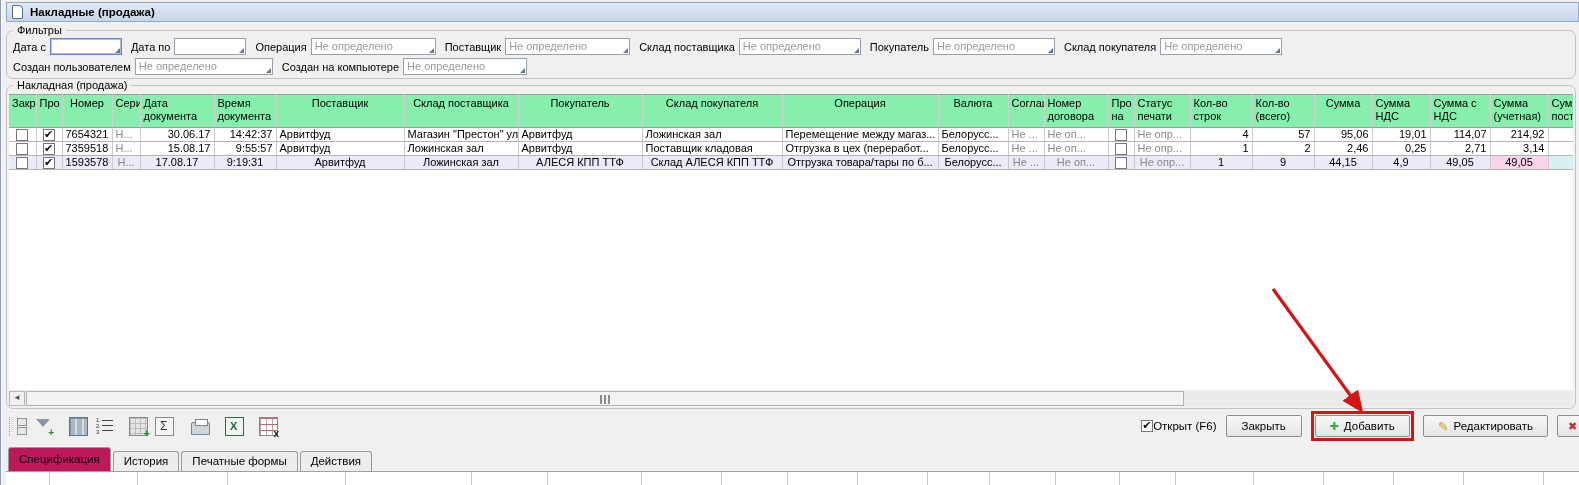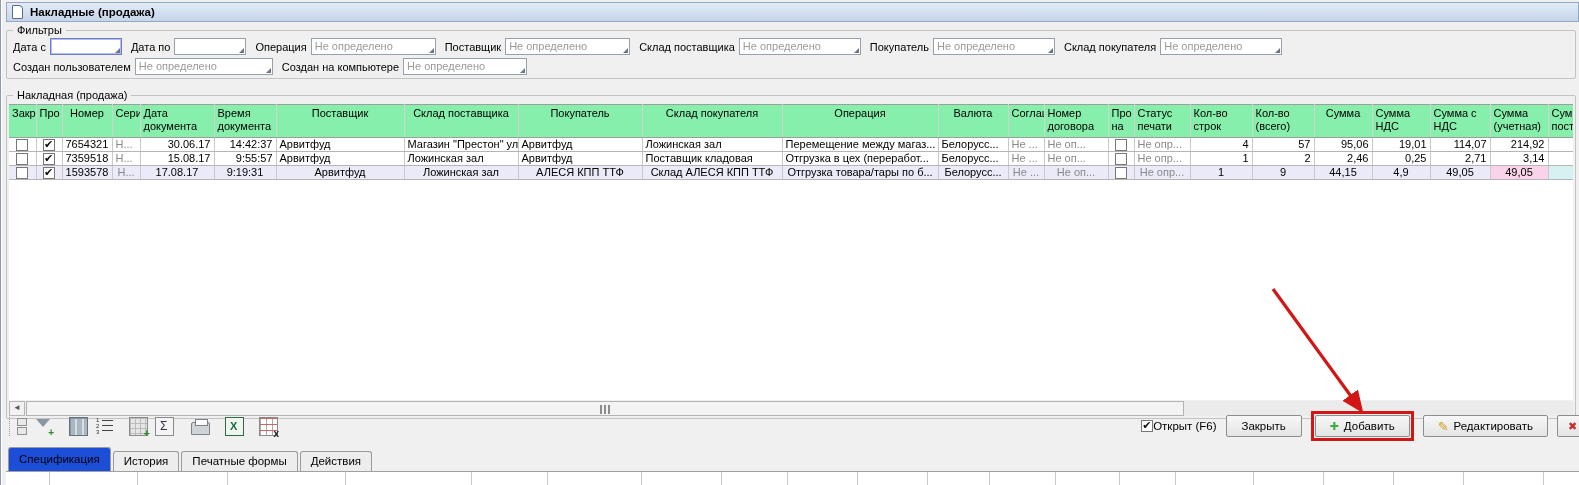--- a/index.html
+++ b/index.html
@@ -8,36 +8,36 @@
           border-left:1px solid #8f9bac;box-shadow:inset 1px 0 0 #ffffff;font-size:11px;color:#000;}
 
   
   .titlebar{position:absolute;top:2px;left:5px;right:0;height:20px;
             background:linear-gradient(#e2ebf7,#c6d5ea);border:1px solid #96a7c2;
             display:flex;align-items:center;gap:7px;padding-left:5px;}
   .doc-ico{width:11px;height:14px;background:#fff;border:1px solid #5a6a80;border-radius:1px 4px 1px 1px;}
   .titlebar b{font-size:11.5px;}
 
   
-  .gbox{position:absolute;border:1px solid #c3c3c3;border-radius:2px;}
+  .gbox{position:absolute;border:1px solid #c3c3c3;border-radius:7px;}
   .gbox .legend{position:absolute;top:-7px;left:6px;background:#f0f0f0;padding:0 4px;font-size:11px;}
 
   
   .filters{top:30px;left:5px;right:3px;height:49px;}
   .frow{position:absolute;left:6px;right:4px;display:flex;align-items:center;gap:9px;height:17px;}
   .frow1{top:7px;} .frow2{top:27px;}
   .ffield{display:flex;align-items:center;gap:4px;white-space:nowrap;}
   .combo{position:relative;display:inline-block;height:17px;background:#fff;border:1px solid #97a1ad;
          padding:1px 4px 0 3px;color:#9a9a9a;overflow:hidden;}
   .combo::after{content:"";position:absolute;right:1px;bottom:1px;
                 border-left:5px solid transparent;border-bottom:5px solid #6a7685;}
   .combo.focused{border:1px solid #6b7fd0;box-shadow:inset 0 0 0 1px #b4bce8;}
 
   
-  .mainbox{top:95px;left:5px;right:3px;height:324px;}
+  .mainbox{top:85px;left:5px;right:3px;height:324px;}
   .tablewrap{position:absolute;top:8px;left:2px;right:2px;bottom:18px;background:#fff;overflow:hidden;}
   table.grid{border-collapse:collapse;table-layout:fixed;width:1599px;}
   table.grid th{height:33px;vertical-align:top;padding:2px 3px 0 3px;font-weight:normal;font-size:11px;
        background:#86efac;border-right:1px solid #d2d2d2;border-bottom:1px solid #9e9e9e;
        border-top:1px solid #9e9e9e;text-align:center;overflow:hidden;line-height:13px;}
   table.grid th.hl{text-align:left;}
   table.grid td{height:14px;padding:0 3px;font-size:11px;border-right:1px solid #c9c9c9;
        border-bottom:1px solid #b5b5b5;overflow:hidden;white-space:nowrap;background:#fff;line-height:13px;}
   td.num{text-align:right;}
   td.muted,span.muted{color:#8a8a8a;}
@@ -94,21 +94,21 @@
   .plus-ico::before{content:"✚";color:#3fae3f;font-size:11px;}
   .pencil-ico::before{content:"✎";color:#d49a17;font-size:13px;font-weight:bold;}
   .del-ico::before{content:"✖";color:#c43030;font-size:11px;}
   .redbox{border:3px solid #d21616;padding:1px;display:inline-flex;}
   .btn-partial{width:34px;min-width:0;overflow:hidden;justify-content:flex-start;padding:0 0 0 10px;margin-right:-12px;}
 
   
   .tabs{position:absolute;top:447px;left:5px;right:0;height:24px;display:flex;align-items:flex-end;gap:2px;padding-left:2px;}
   .tab{height:20px;padding:3px 10px 0 10px;background:#ededed;border:1px solid #9a9a9a;border-bottom:none;
        border-radius:3px 3px 0 0;font-size:11.5px;white-space:nowrap;}
-  .tab.active{height:24px;background:#1d4ed8;padding-top:5px;position:relative;z-index:2;}
+  .tab.active{height:24px;background:#be185d;padding-top:5px;position:relative;z-index:2;}
 
   
   .specrow{position:absolute;top:471px;left:5px;right:0;height:14px;background:#fff;
            border-top:1px solid #a0a0a0;display:flex;overflow:hidden;}
   .spec-cell{height:100%;border-right:1px solid #c9c9c9;background:#fff;flex:0 0 auto;}
 
   
   .anno{position:absolute;left:0;top:0;width:1579px;height:485px;pointer-events:none;}
 </style>
 </head>

